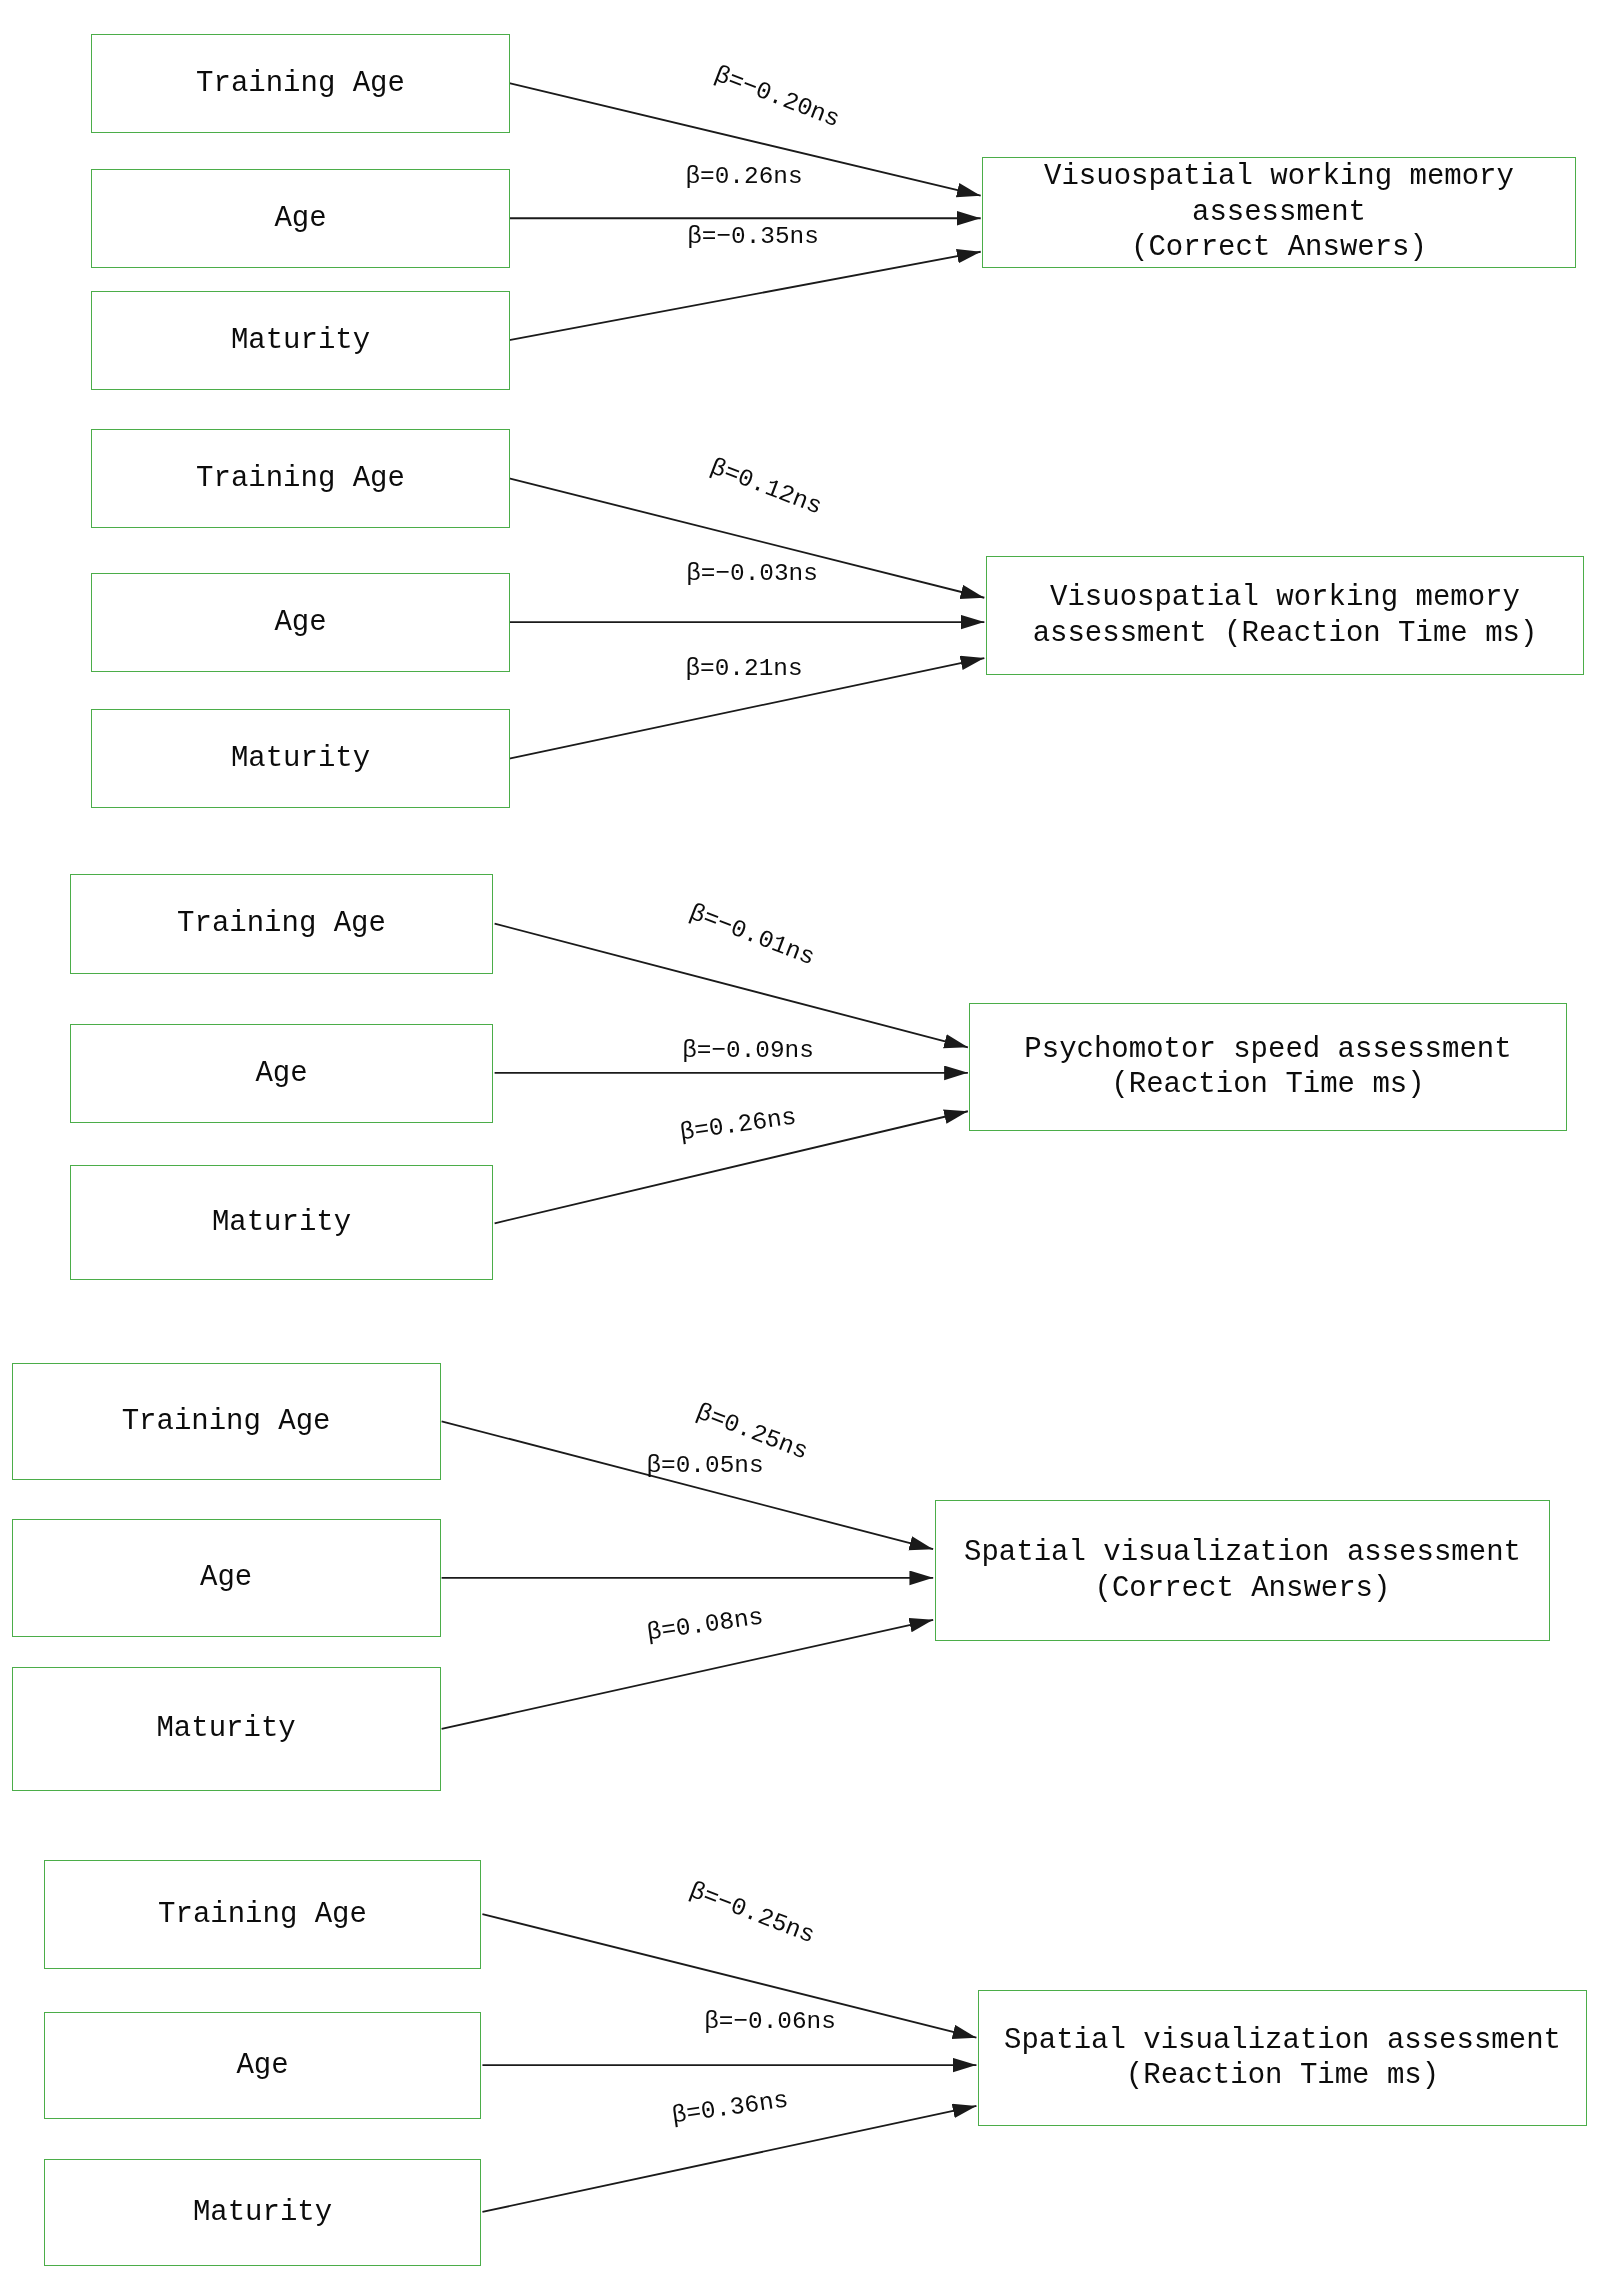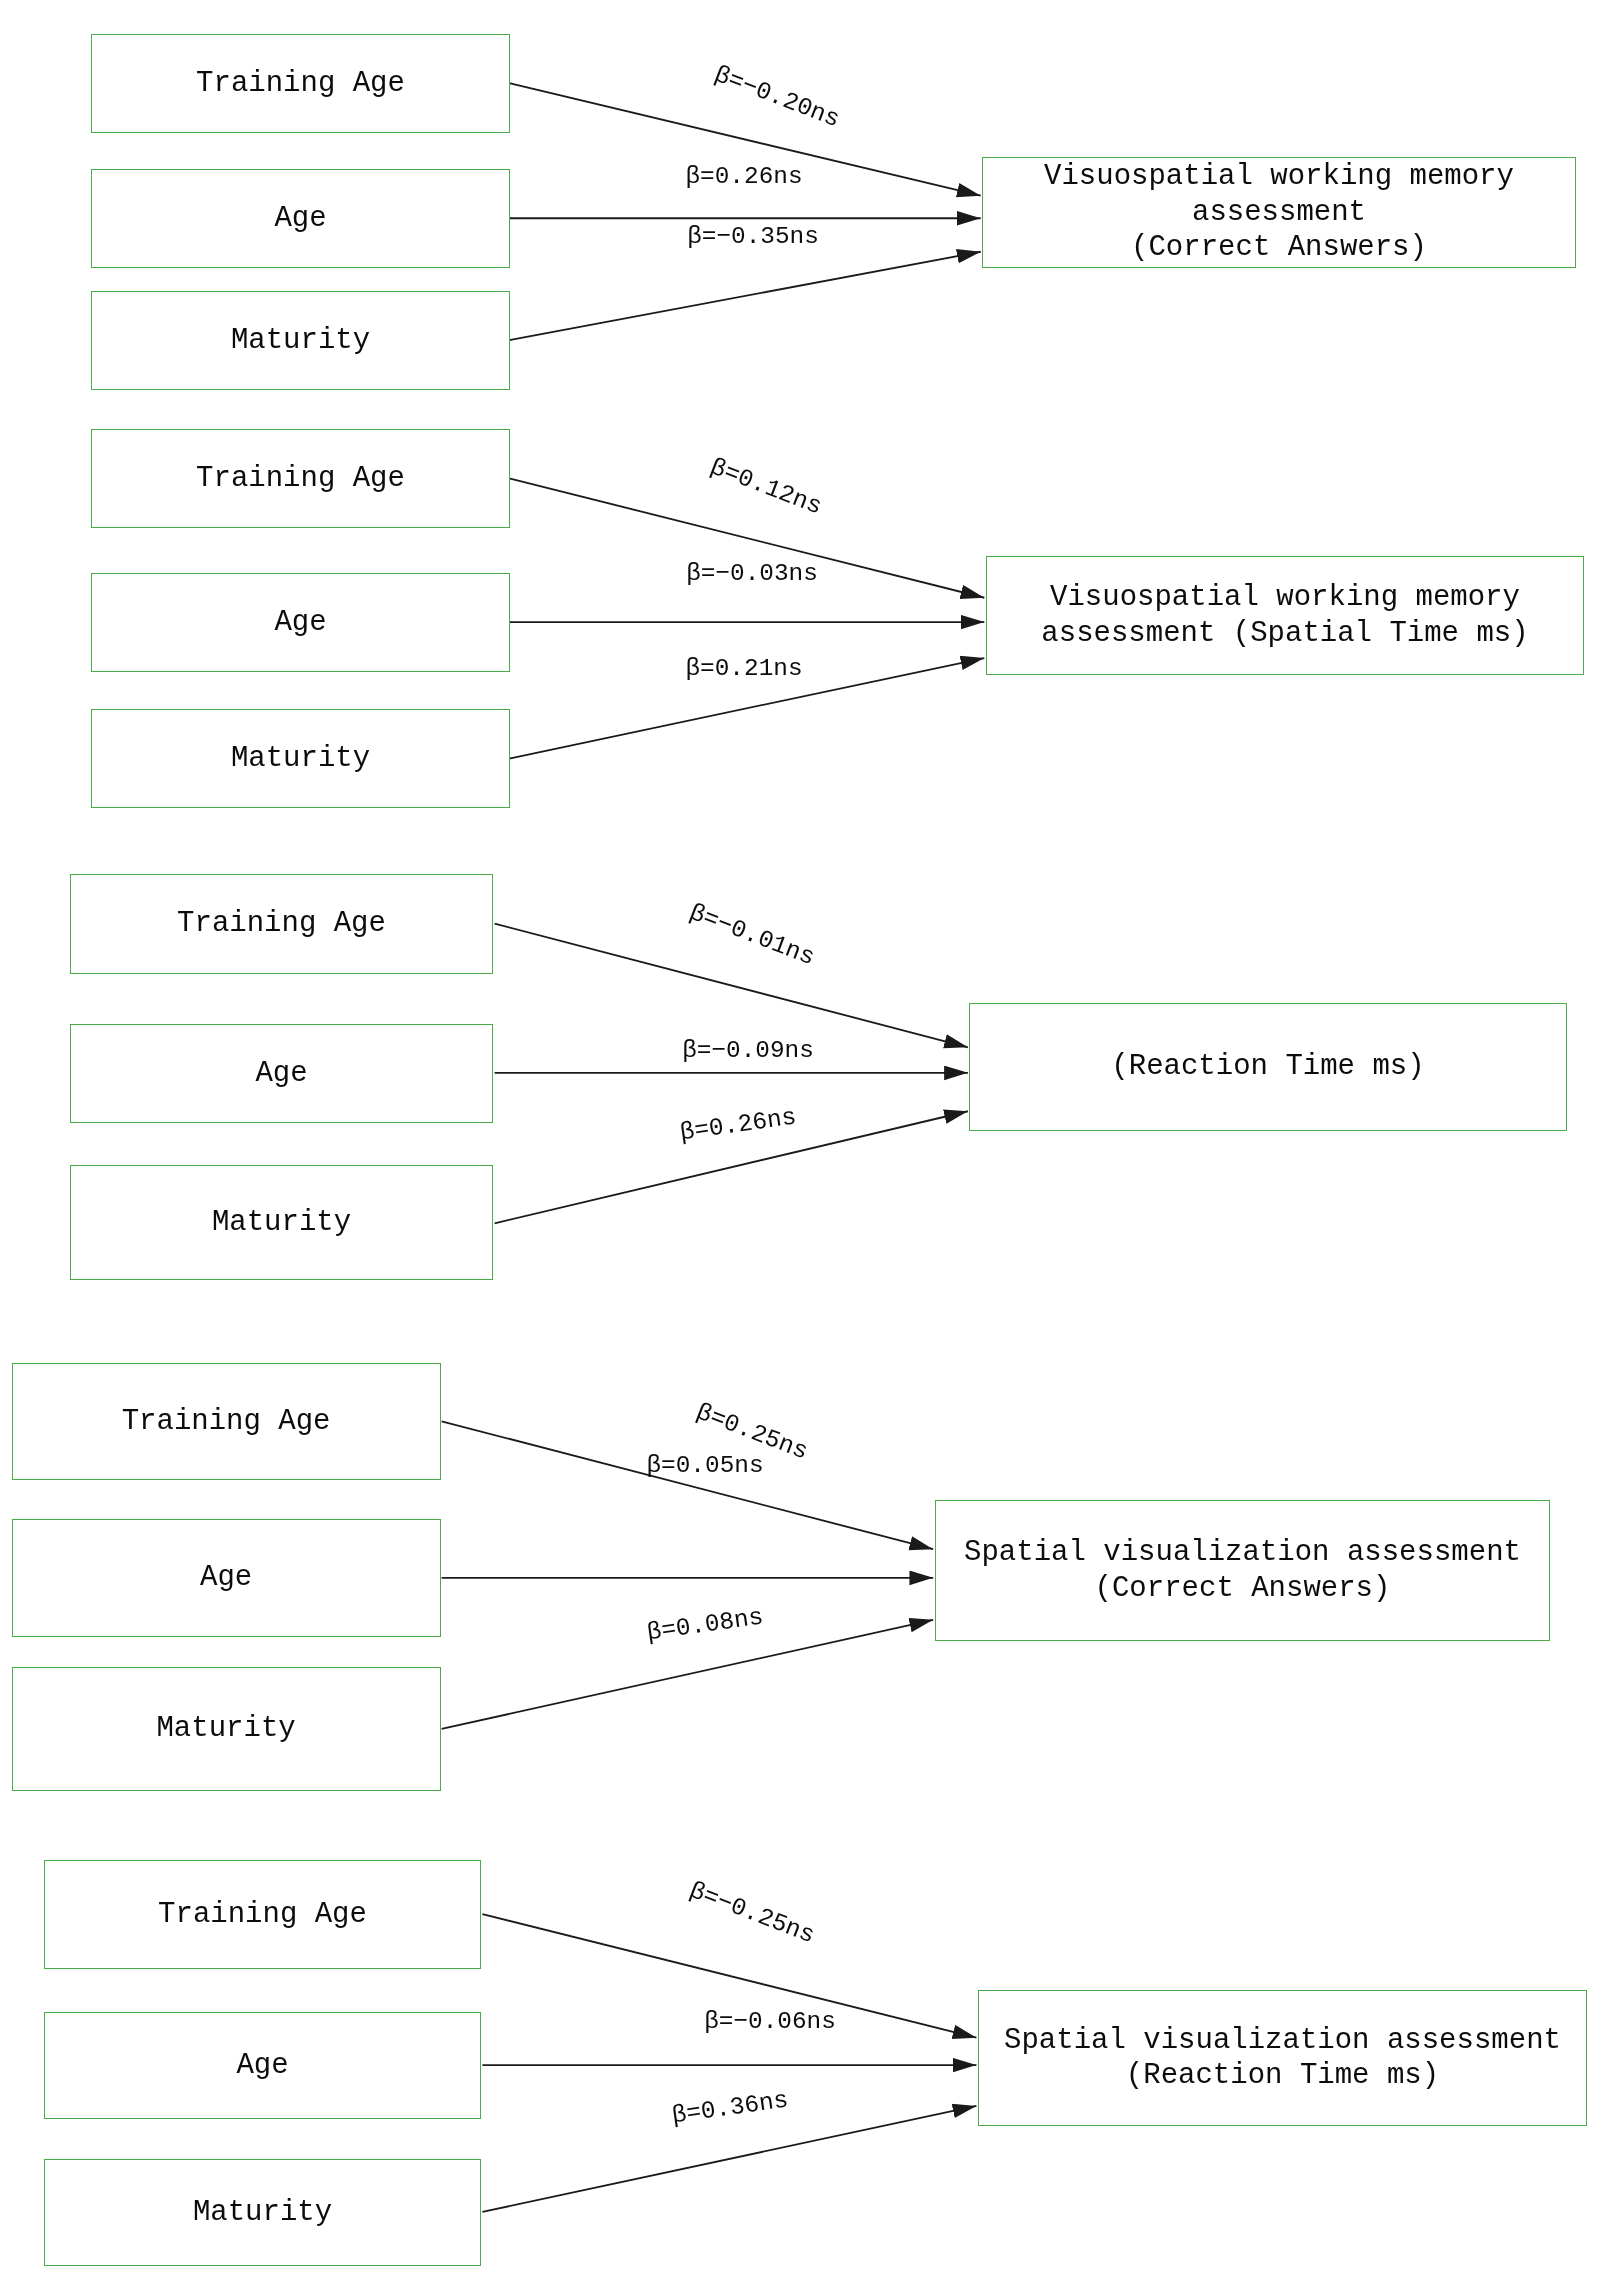--- a/index.html
+++ b/index.html
@@ -93,39 +93,40 @@
       <span>Training Age</span>
     </div>
     <div class="box" style="left:91px;top:573px;width:419px;height:99px">
       <span>Age</span>
     </div>
     <div class="box" style="left:91px;top:709px;width:419px;height:99px">
       <span>Maturity</span>
     </div>
     <div class="box" style="left:986px;top:556px;width:598px;height:119px">
       <div>Visuospatial working memory</div>
-      <div>assessment (Spatial Time ms)</div>
+      <div>assessment (Reaction Time ms)</div>
 
     </div>
     <div class="beta r21" style="left:766px;top:487px">β=0.12ns</div>
     <div class="beta" style="left:752px;top:573px">β=−0.03ns</div>
     <div class="beta" style="left:744px;top:668px">β=0.21ns</div>
   </div>
 
   <div>
     <div class="box" style="left:70px;top:874px;width:423px;height:100px">
       <span>Training Age</span>
     </div>
     <div class="box" style="left:70px;top:1024px;width:423px;height:99px">
       <span>Age</span>
     </div>
     <div class="box" style="left:70px;top:1165px;width:423px;height:115px">
       <span>Maturity</span>
     </div>
     <div class="box" style="left:969px;top:1003px;width:598px;height:128px">
+      <div>Psychomotor speed assessment</div>
       <div>(Reaction Time ms)</div>
 
     </div>
     <div class="beta r21" style="left:752px;top:935px">β=−0.01ns</div>
     <div class="beta" style="left:748px;top:1050px">β=−0.09ns</div>
     <div class="beta rm8" style="left:738px;top:1125px">β=0.26ns</div>
   </div>
 
   <div>
     <div class="box" style="left:11.6px;top:1363px;width:429px;height:117px">

